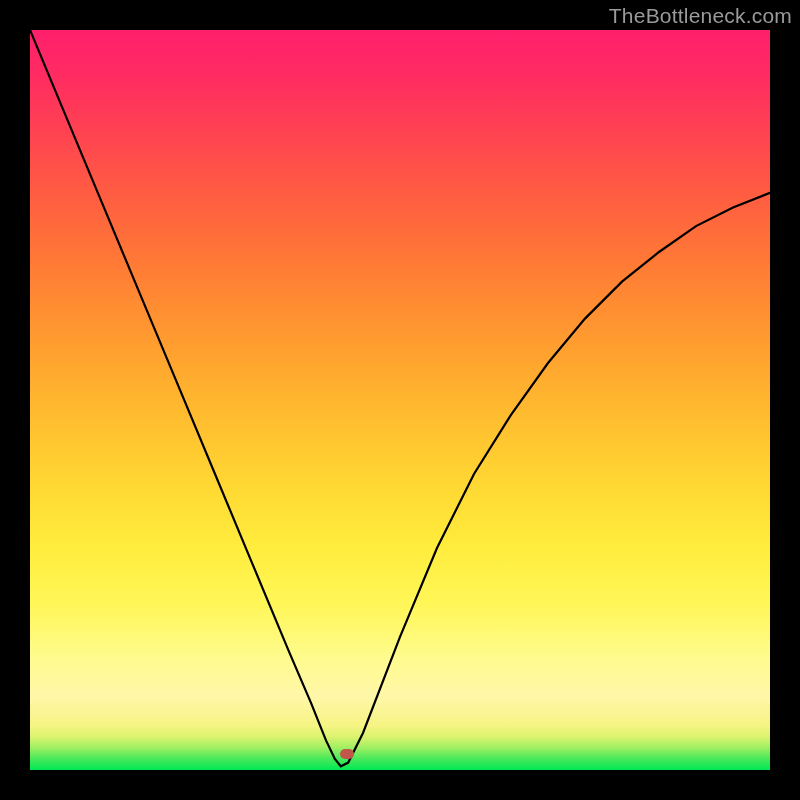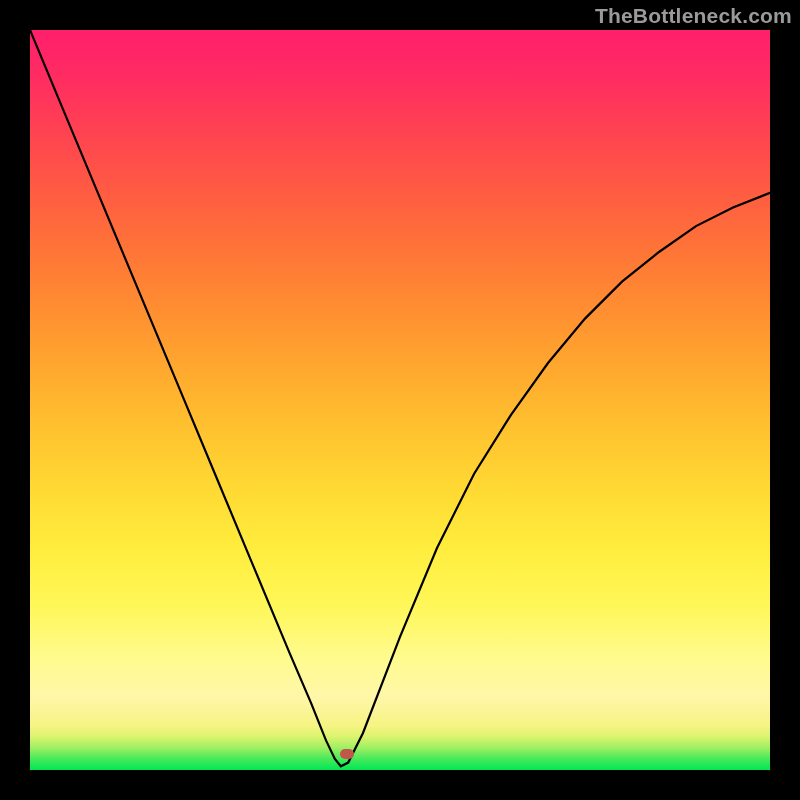--- a/index.html
+++ b/index.html
@@ -61,21 +61,21 @@
     border-radius: 5px;
     background: #c1564b;
     transform: translate(-50%, -50%);
   }
   .watermark {
     position: absolute;
     top: 4px;
     right: 8px;
     color: #9a9a9a;
     font-size: 21px;
-    font-weight: 700;
+    font-weight: 400;
     letter-spacing: 0.2px;
     user-select: none;
   }
 </style>
 </head>
 <body>
 
 <div class="frame">
   <div class="plot-area">
     <svg class="curve" viewBox="0 0 740 740" preserveAspectRatio="none">

